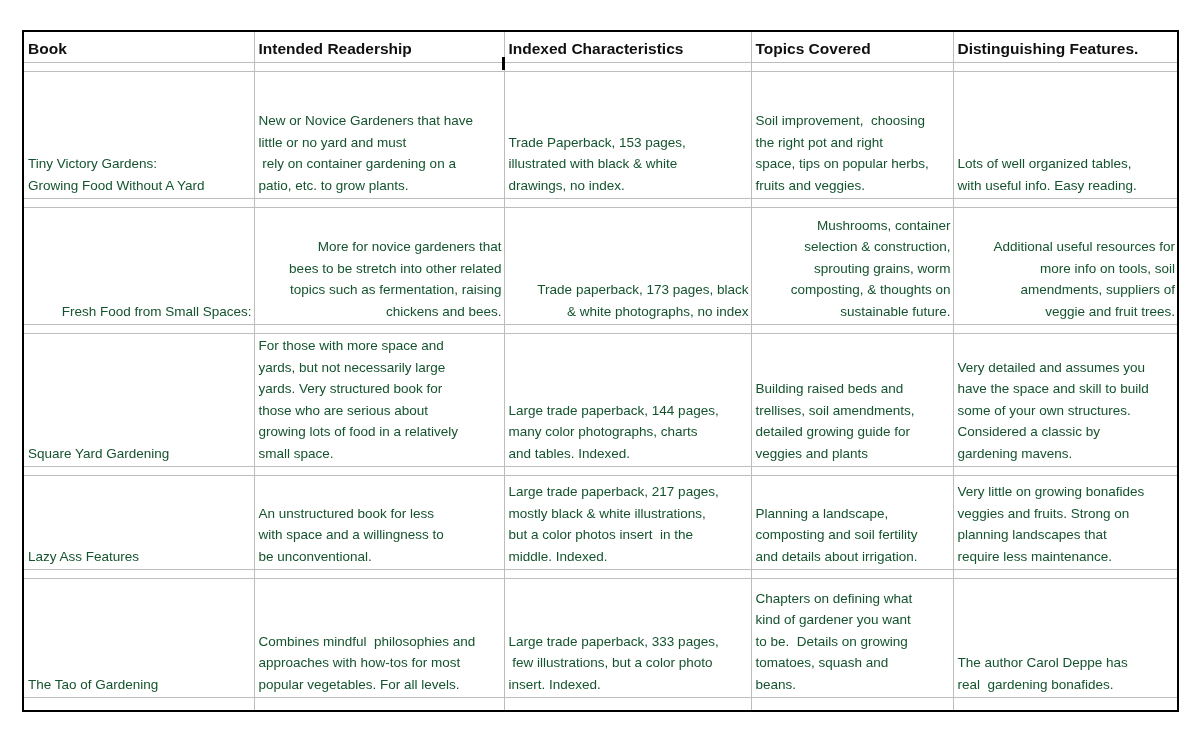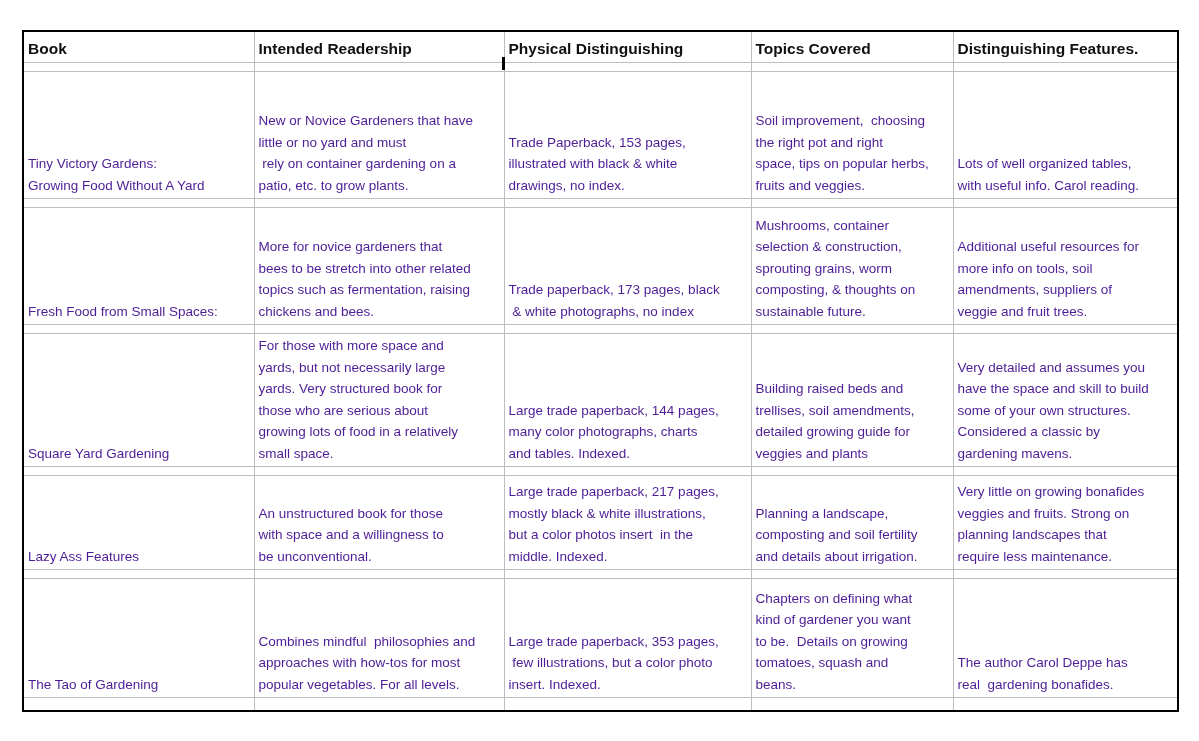--- a/index.html
+++ b/index.html
@@ -34,27 +34,27 @@
     font-size: 15.5px;
     font-weight: bold;
     color: #101010;
     height: 26px;
     padding-bottom: 4px;
     white-space: nowrap;
   }
   .grid td {
     font-size: 13.5px;
     line-height: 21.5px;
-    color: #4c1d95;
+    color: #14532d;
     white-space: pre-wrap;
   }
   tr.sp td { height: 8px; padding: 0; }
   tr.sp-last td { height: 12px; padding: 0; }
   tr.r1 td { height: 124px; }
-  tr.r2 td { height: 114px; }
+  tr.r2 td { height: 114px; text-align: right; }
   tr.r3 td { height: 130px; }
   tr.r4 td { height: 91px; }
   tr.r5 td { height: 116px; }
   .cell-cursor {
     position: absolute;
     left: 480px;
     top: 27px;
     width: 3px;
     height: 13px;
     background: #000000;
@@ -69,21 +69,21 @@
       <col style="width:231px">
       <col style="width:250px">
       <col style="width:247px">
       <col style="width:202px">
       <col style="width:225px">
     </colgroup>
     <thead>
       <tr>
         <th>Book</th>
         <th>Intended Readership</th>
-        <th>Physical Distinguishing</th>
+        <th>Indexed Characteristics</th>
         <th>Topics Covered</th>
         <th>Distinguishing Features.</th>
       </tr>
     </thead>
     <tbody>
       <tr class="sp">
         <td></td>
           <td></td>
           <td></td>
           <td></td>
@@ -97,21 +97,21 @@
  rely on container gardening on a
 patio, etc. to grow plants.</td>
         <td>Trade Paperback, 153 pages,
 illustrated with black &amp; white
 drawings, no index.</td>
         <td>Soil improvement,  choosing
 the right pot and right
 space, tips on popular herbs,
 fruits and veggies.</td>
         <td>Lots of well organized tables,
-with useful info. Carol reading.</td>
+with useful info. Easy reading.</td>
       </tr>
       <tr class="sp">
         <td></td>
           <td></td>
           <td></td>
           <td></td>
           <td></td>
       </tr>
       <tr class="r2">
         <td>Fresh Food from Small Spaces:</td>
@@ -161,21 +161,21 @@
       </tr>
       <tr class="sp">
         <td></td>
           <td></td>
           <td></td>
           <td></td>
           <td></td>
       </tr>
       <tr class="r4">
         <td>Lazy Ass Features</td>
-        <td>An unstructured book for those
+        <td>An unstructured book for less
 with space and a willingness to
 be unconventional.</td>
         <td>Large trade paperback, 217 pages,
 mostly black &amp; white illustrations,
 but a color photos insert  in the
 middle. Indexed.</td>
         <td>Planning a landscape,
 composting and soil fertility
 and details about irrigation.</td>
         <td>Very little on growing bonafides
@@ -188,21 +188,21 @@
           <td></td>
           <td></td>
           <td></td>
           <td></td>
       </tr>
       <tr class="r5">
         <td>The Tao of Gardening</td>
         <td>Combines mindful  philosophies and
 approaches with how-tos for most
 popular vegetables. For all levels.</td>
-        <td>Large trade paperback, 353 pages,
+        <td>Large trade paperback, 333 pages,
  few illustrations, but a color photo
 insert. Indexed.</td>
         <td>Chapters on defining what
 kind of gardener you want
 to be.  Details on growing
 tomatoes, squash and
 beans.</td>
         <td>The author Carol Deppe has
 real  gardening bonafides.</td>
       </tr>

